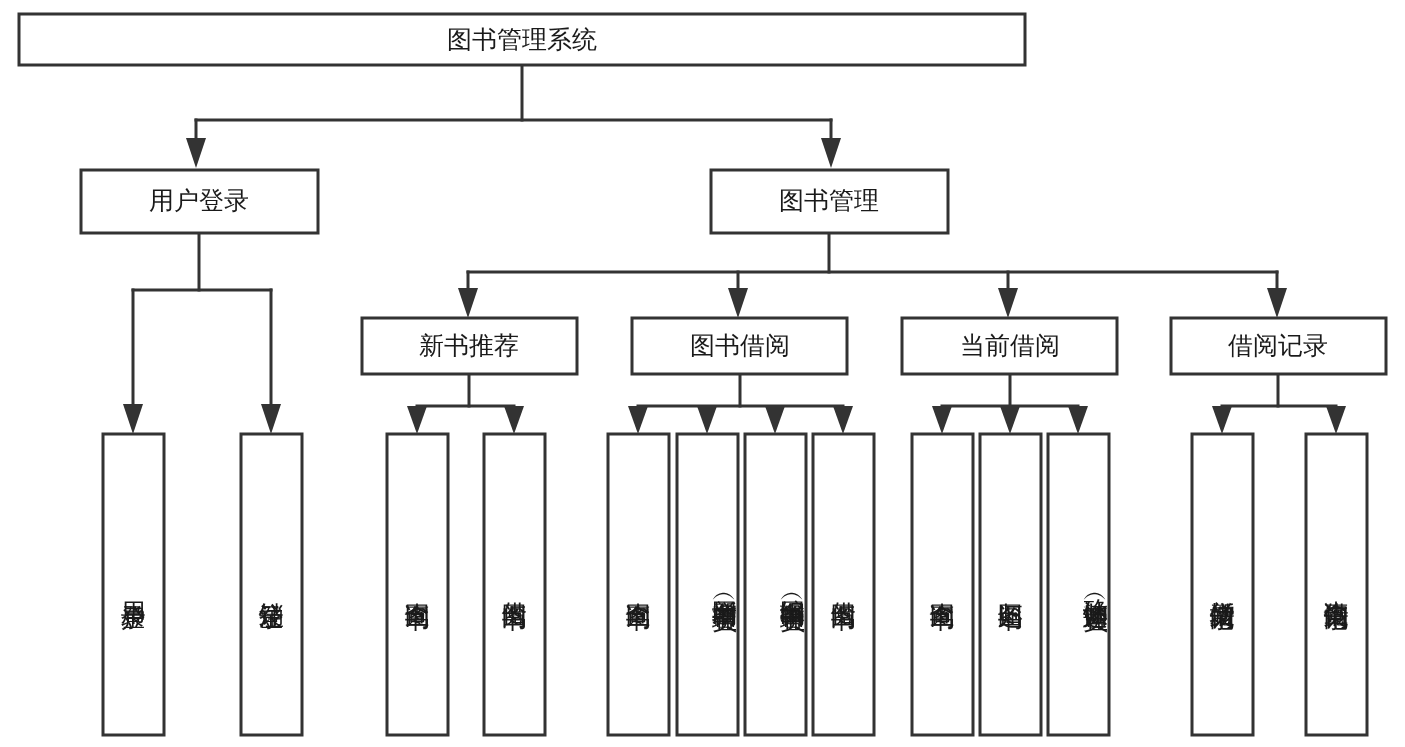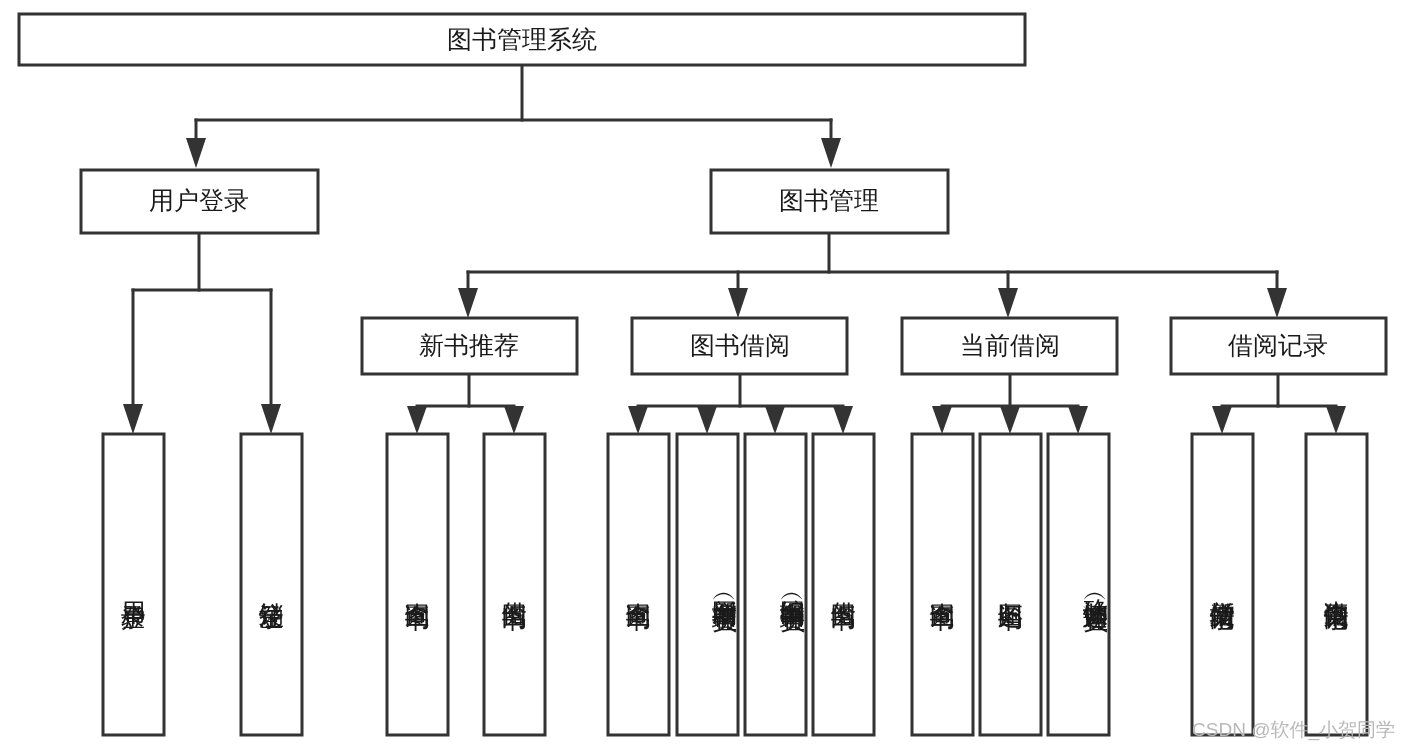--- a/index.html
+++ b/index.html
@@ -189,14 +189,13 @@
   <div class="node-label-v" style="left:745px; top:441px; width:61px; height:290px;">编辑图书（管理员）</div>
   <div class="node-label-v center-v" style="left:813px; top:434px; width:61px; height:301px;">借阅图书</div>
 
   <div class="node-label-v center-v" style="left:912px; top:434px; width:61px; height:301px;">查询图书</div>
   <div class="node-label-v center-v" style="left:980px; top:434px; width:61px; height:301px;">归还图书</div>
   <div class="node-label-v" style="left:1048px; top:441px; width:61px; height:290px;">确认归还（管理员）</div>
 
   <div class="node-label-v center-v" style="left:1192px; top:434px; width:61px; height:301px;">新增借阅记录</div>
   <div class="node-label-v center-v" style="left:1306px; top:434px; width:61px; height:301px;">查询借阅记录</div>
 
-  <div class="watermark">CSDN @软件_小贺同学</div>
 </div>
 
 </body></html>

